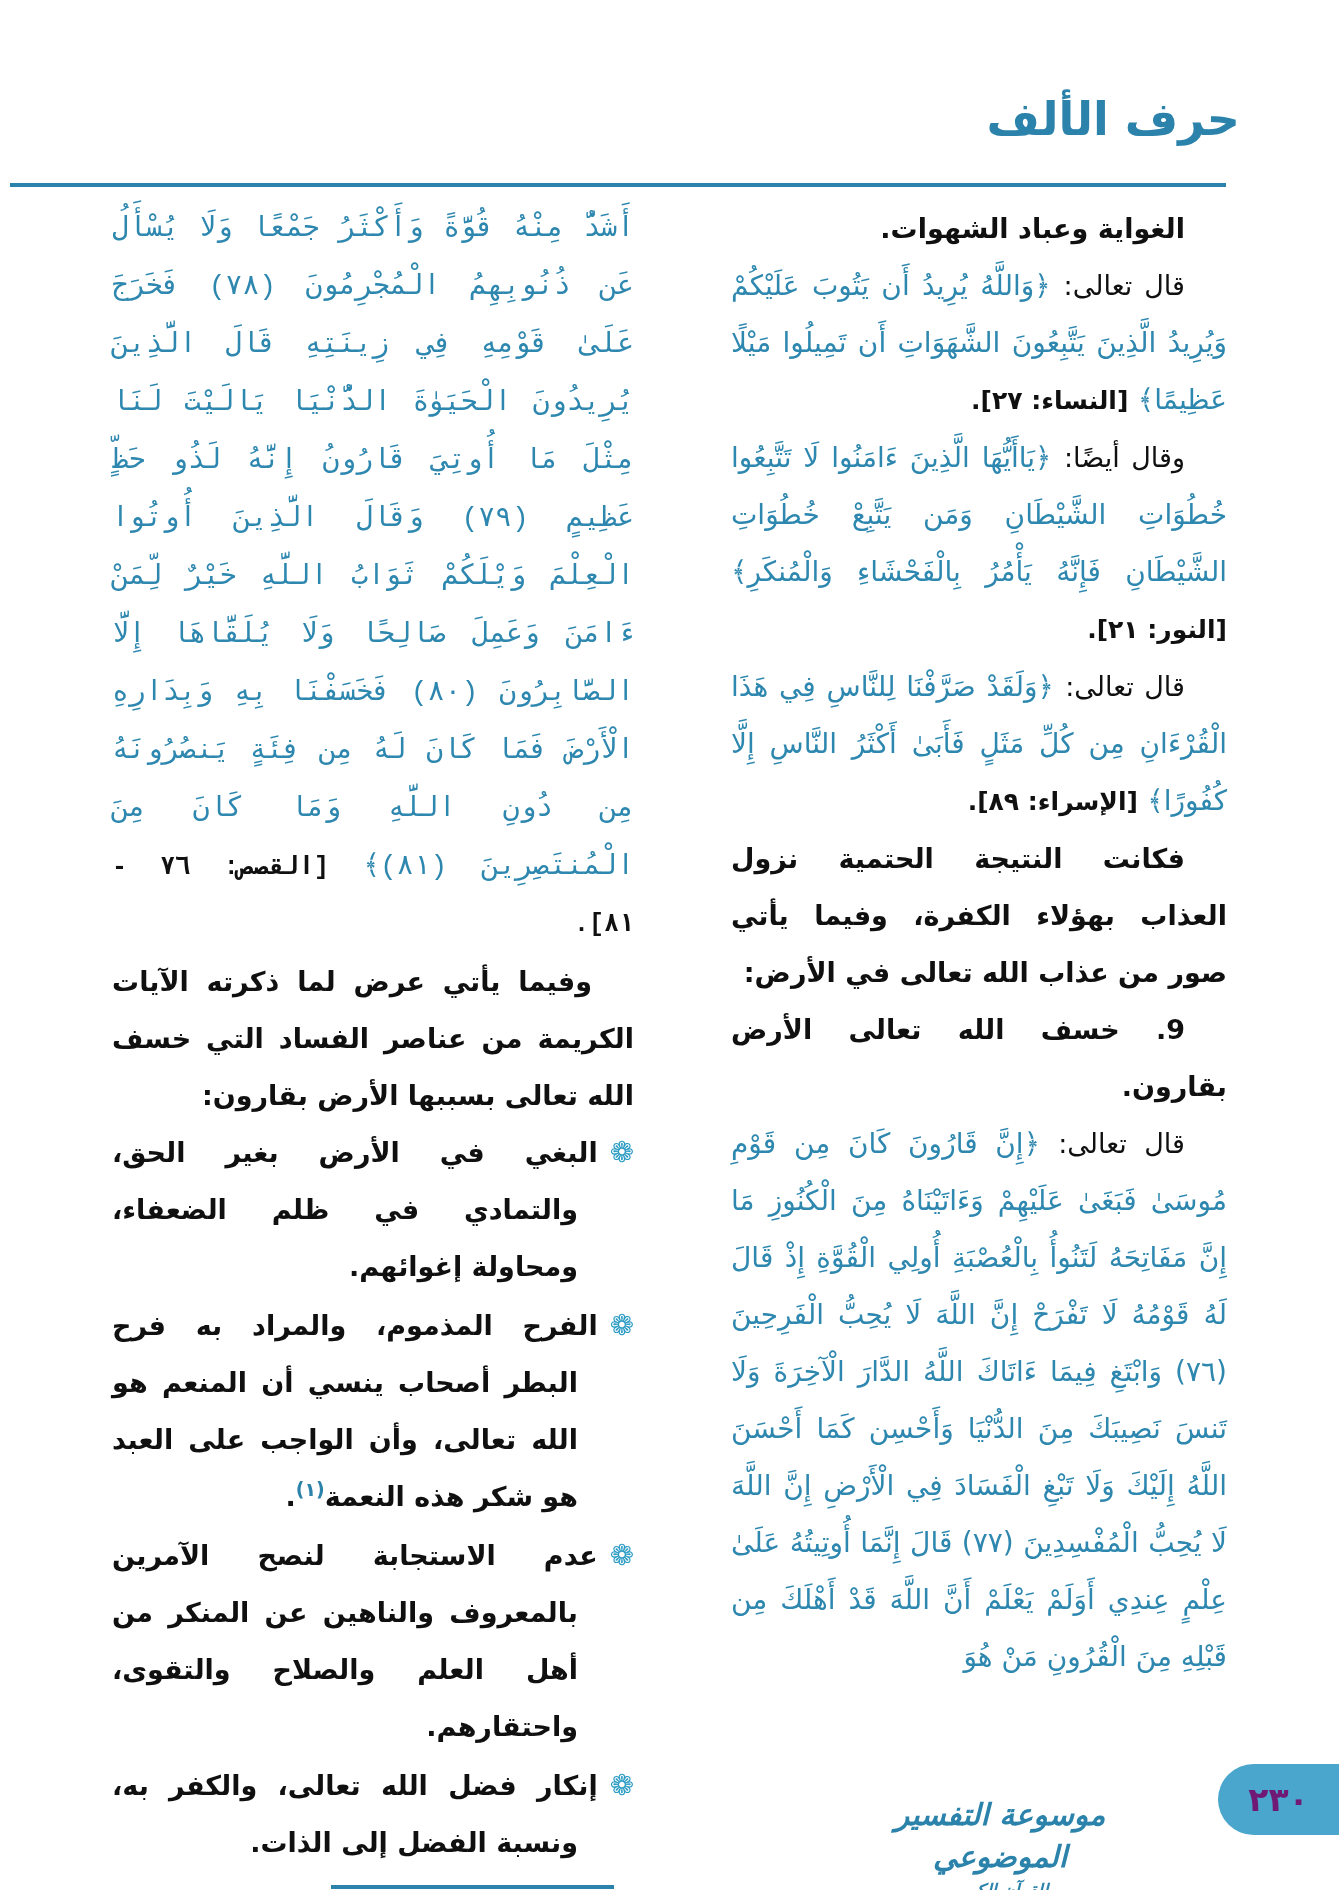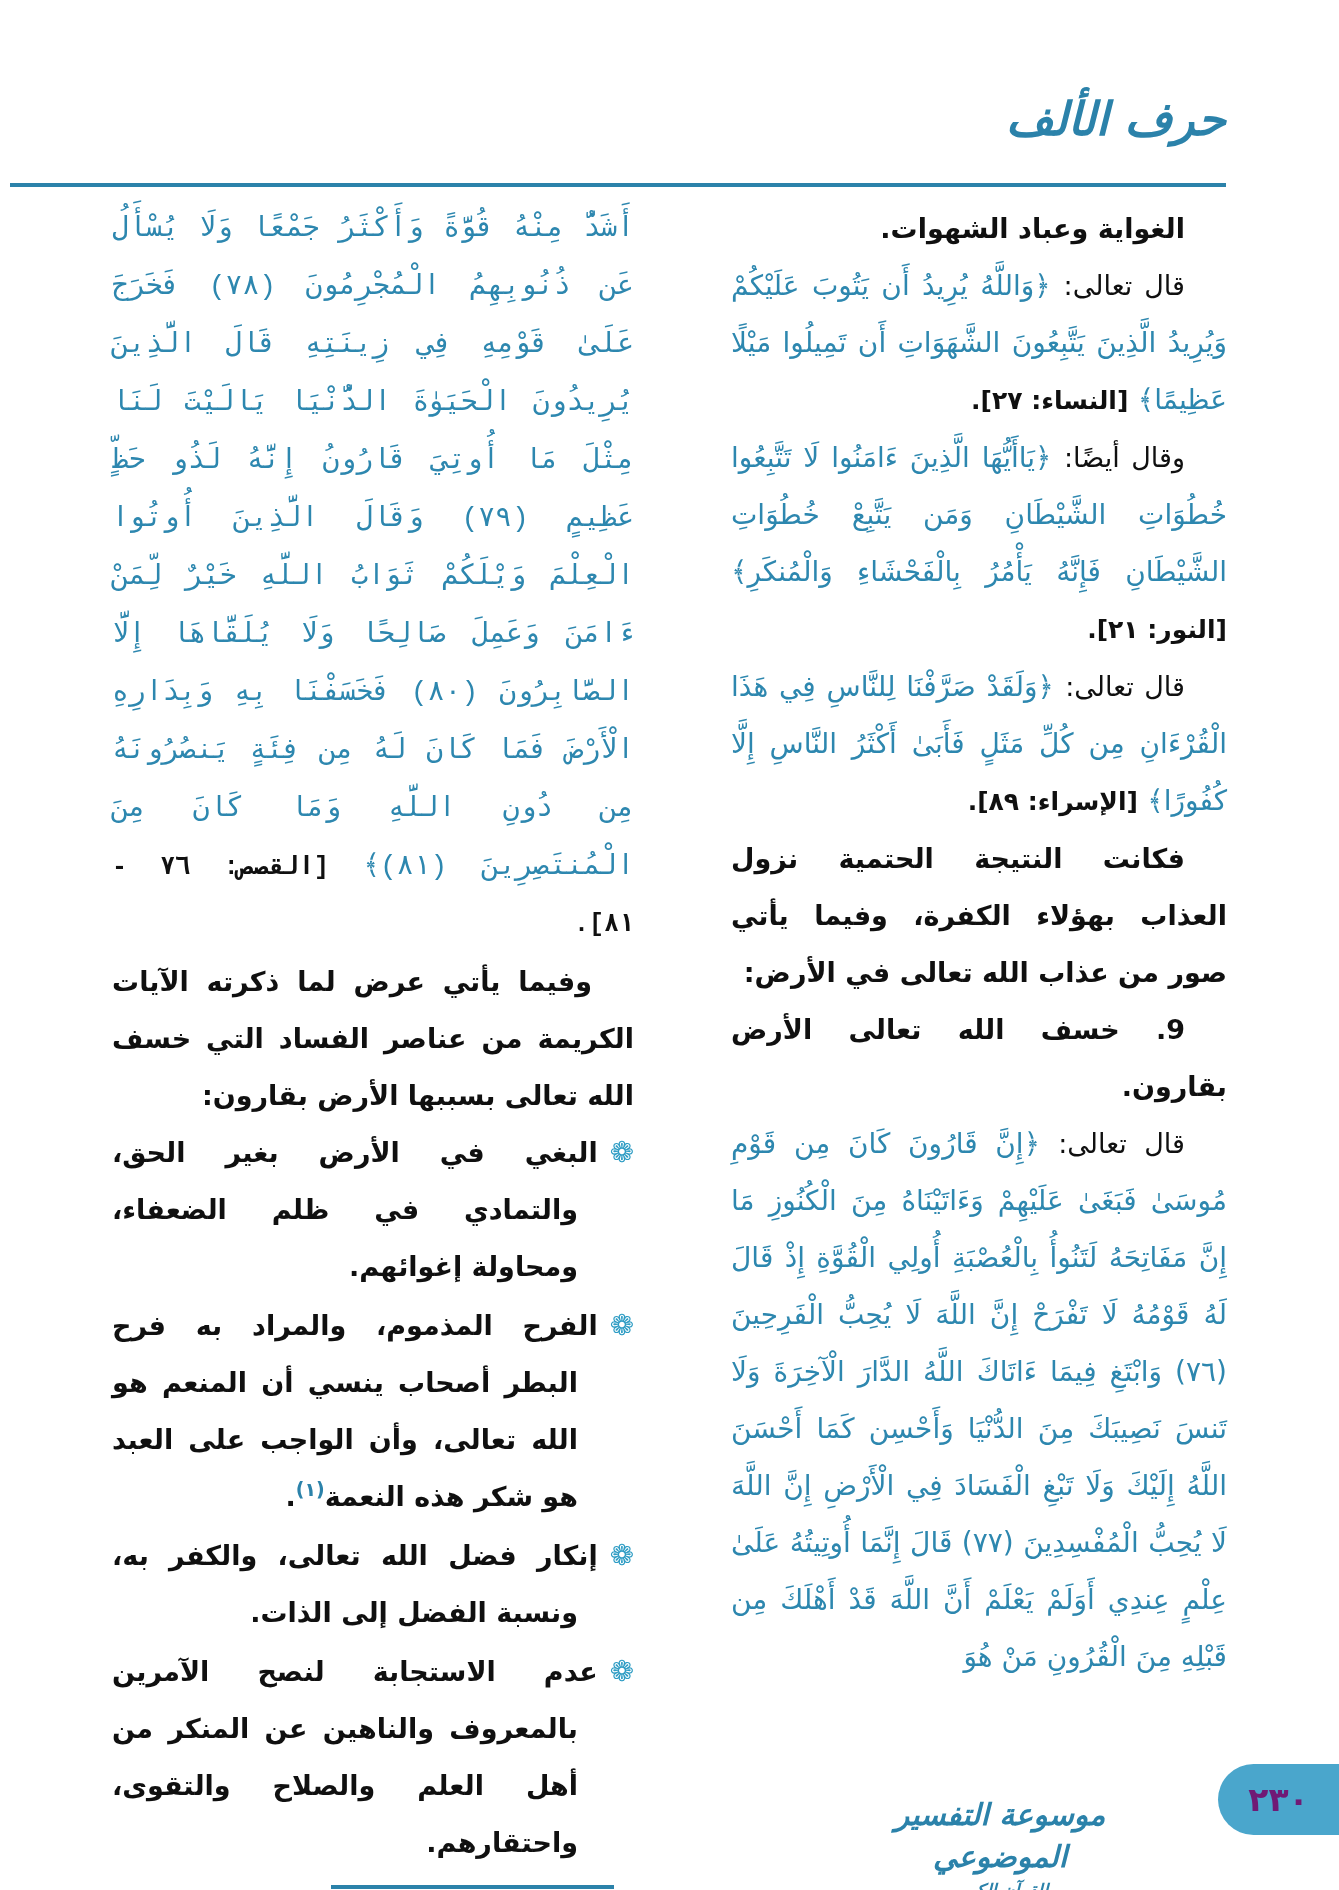--- a/index.html
+++ b/index.html
@@ -4,22 +4,22 @@
 <style>
   html,body { margin:0; padding:0; background:#e8e8e8; }
   .page {
     position:relative; width:1339px; height:1890px; margin:0 auto;
     background:#ffffff; overflow:hidden;
     font-family:"DejaVu Sans", sans-serif;
     direction:rtl; color:#101010;
   }
   
   .chapter-title {
-    position:absolute; top:92px; right:113px;
-    font-size:46px; font-weight:700; font-style:italic;
+    position:absolute; top:92px; right:99px;
+    font-size:46px; font-weight:700; 
     color:#2b82aa; letter-spacing:1px;
   }
   .header-rule {
     position:absolute; top:183px; left:10px; right:113px; height:4px;
     background:#2b82aa;
   }
   
   .col {
     position:absolute; top:200px;
     font-size:27px; line-height:57px; font-weight:700;
@@ -95,22 +95,22 @@
   </section>
 
   <section class="col col-left">
     <p class="para flush"><span class="verse">أَشَدُّ مِنْهُ قُوَّةً وَأَكْثَرُ جَمْعًا وَلَا يُسْأَلُ عَن ذُنُوبِهِمُ الْمُجْرِمُونَ (٧٨) فَخَرَجَ عَلَىٰ قَوْمِهِ فِي زِينَتِهِ قَالَ الَّذِينَ يُرِيدُونَ الْحَيَوٰةَ الدُّنْيَا يَالَيْتَ لَنَا مِثْلَ مَا أُوتِيَ قَارُونُ إِنَّهُ لَذُو حَظٍّ عَظِيمٍ (٧٩) وَقَالَ الَّذِينَ أُوتُوا الْعِلْمَ وَيْلَكُمْ ثَوَابُ اللَّهِ خَيْرٌ لِّمَنْ ءَامَنَ وَعَمِلَ صَالِحًا وَلَا يُلَقَّاهَا إِلَّا الصَّابِرُونَ (٨٠) فَخَسَفْنَا بِهِ وَبِدَارِهِ الْأَرْضَ فَمَا كَانَ لَهُ مِن فِئَةٍ يَنصُرُونَهُ مِن دُونِ اللَّهِ وَمَا كَانَ مِنَ الْمُنتَصِرِينَ (٨١)﴾</span> <span class="ref">[القصص: ٧٦ - ٨١].</span></p>
 
     <p class="para">وفيما يأتي عرض لما ذكرته الآيات الكريمة من عناصر الفساد التي خسف الله تعالى بسببها الأرض بقارون:</p>
 
     <ul class="bullet-list">
       <li><span class="bullet-icon">❁</span><span>البغي في الأرض بغير الحق، والتمادي في ظلم الضعفاء، ومحاولة إغوائهم.</span></li>
       <li><span class="bullet-icon">❁</span><span>الفرح المذموم، والمراد به فرح البطر أصحاب ينسي أن المنعم هو الله تعالى، وأن الواجب على العبد هو شكر هذه النعمة</span><span class="footnote-ref-sup">(١)</span><span>.</span></li>
+      <li><span class="bullet-icon">❁</span><span>عدم الاستجابة لنصح الآمرين بالمعروف والناهين عن المنكر من أهل العلم والصلاح والتقوى، واحتقارهم.</span></li>
       <li><span class="bullet-icon">❁</span><span>إنكار فضل الله تعالى، والكفر به، ونسبة الفضل إلى الذات.</span></li>
-      <li><span class="bullet-icon">❁</span><span>عدم الاستجابة لنصح الآمرين بالمعروف والناهين عن المنكر من أهل العلم والصلاح والتقوى، واحتقارهم.</span></li>
     </ul>
 
     <div class="footnote-rule"></div>
     <p class="footnote"><span class="footnote-marker">(١)</span><span>انظر: في ظلال القرآن، سيد قطب ٥/ ٢٧١١.</span></p>
   </section>
 
   <div class="brand-logo">
     <div class="brand-line1">موسوعة التفسير الموضوعي</div>
     <div class="brand-line2">للقرآن الكريم</div>
   </div>

